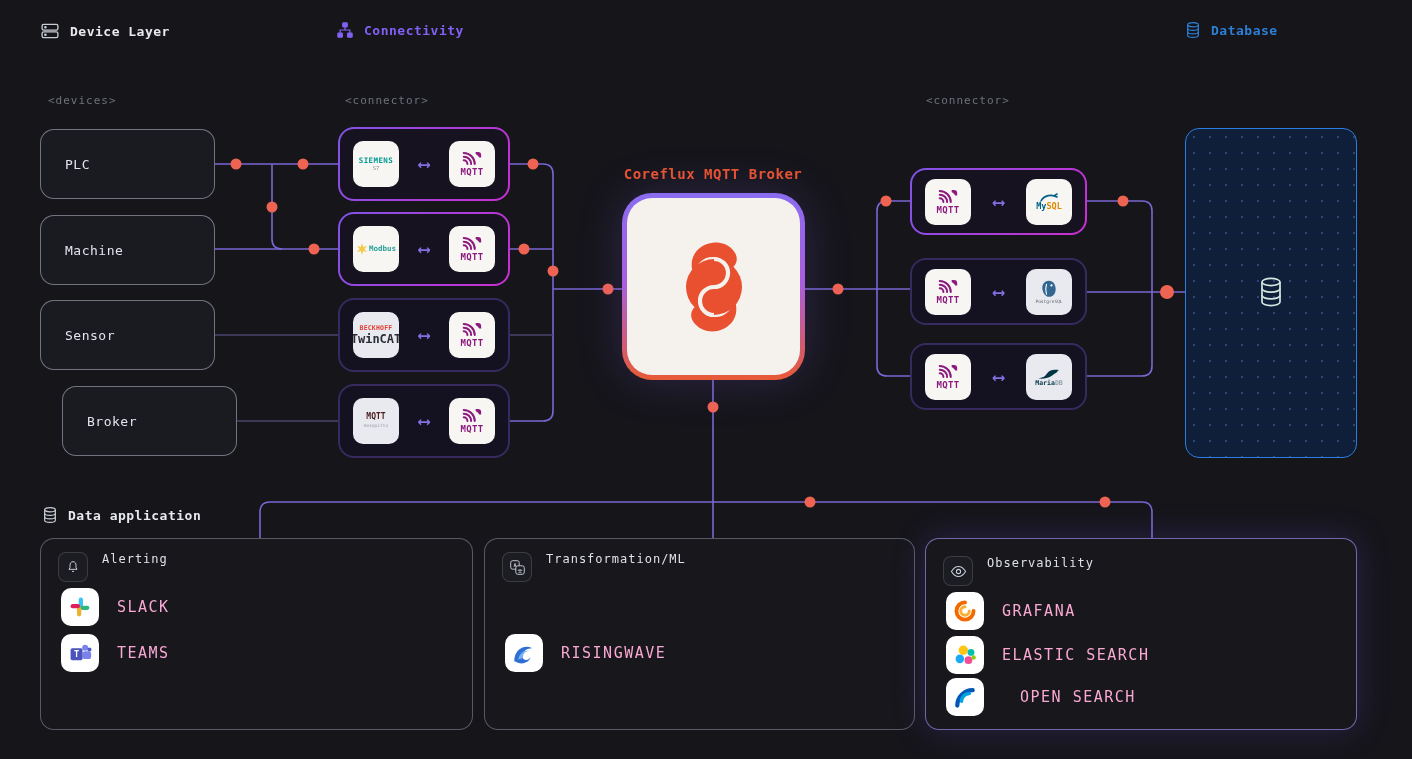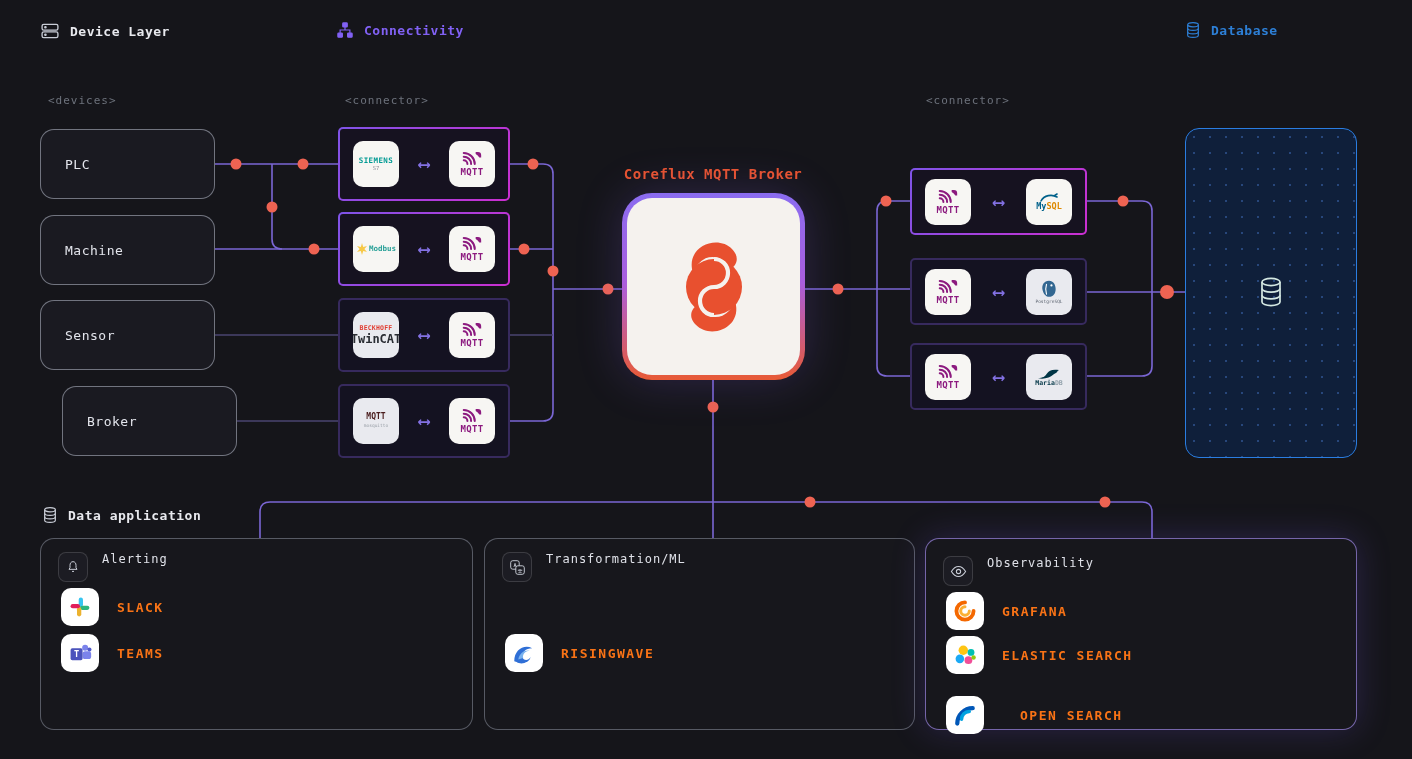--- a/index.html
+++ b/index.html
@@ -14,21 +14,21 @@
   .hdr-dataapp{left:42px;top:506px;color:#e8e9ee;}
   .tag{position:absolute;color:#6d727c;font-size:11px;letter-spacing:1px;}
   .tag-devices{left:48px;top:94px;}
   .tag-conn-l{left:345px;top:94px;}
   .tag-conn-r{left:926px;top:94px;}
   
   .devbox{position:absolute;left:40px;width:175px;height:70px;box-sizing:border-box;
           border:1px solid rgba(186,192,206,.55);border-radius:14px;background:#1a1a21;
           display:flex;align-items:center;padding-left:24px;color:#e3e5ec;font-size:13px;letter-spacing:.5px;}
   
-  .conn{position:absolute;box-sizing:border-box;border-radius:5px;display:flex;align-items:center;
+  .conn{position:absolute;box-sizing:border-box;border-radius:16px;display:flex;align-items:center;
         justify-content:space-between;padding:0 13px;}
   .conn-l{left:338px;width:172px;height:74px;}
   .conn-r{left:910px;width:177px;height:67px;}
   .grad{border:2px solid transparent;
         background:linear-gradient(#161220,#161220) padding-box,
                    linear-gradient(120deg,#7f54e8,#cb2ed0) border-box;}
   .darkb{border:2px solid #372a5e;background:#141221;}
   .tile{width:46px;height:46px;border-radius:10px;background:#f7f6f3;display:flex;flex-direction:column;
         align-items:center;justify-content:center;overflow:hidden;line-height:1.05;}
   .tile-gray{background:#e9eaef;}
@@ -67,25 +67,25 @@
            border:1px solid rgba(152,158,172,.5);background:#17171c;}
   .card-a{left:40px;width:433px;}
   .card-t{left:484px;width:431px;}
   .card-o{left:925px;width:432px;border-color:rgba(158,136,230,.7);
           box-shadow:0 0 34px rgba(124,92,240,.22);}
   .card-hdr{position:absolute;top:13px;left:17px;display:flex;align-items:flex-start;gap:14px;}
   .icon-tile{width:28px;height:28px;border-radius:8px;border:1px solid rgba(255,255,255,.14);
              background:#1c1c23;display:flex;align-items:center;justify-content:center;}
   .card-title{font-size:12px;color:#dfe1e8;letter-spacing:1px;}
   .app-item{position:absolute;left:20px;display:flex;align-items:center;gap:18px;}
-  .r1{top:49px;}.r2{top:95px;}.r3{top:157px;gap:36px;}
+  .r1{top:49px;}.r2{top:95px;}.r3{top:139px;gap:36px;}
   .app-tile{width:38px;height:38px;border-radius:10px;background:#ffffff;display:flex;
             align-items:center;justify-content:center;overflow:hidden;}
   .app-tile.dk{background:#0c1116;}
-  .app-label{font-size:13px;font-weight:bold;color:#f97316;letter-spacing:1.5px;}
+  .app-label{font-size:15px;font-weight:normal;color:#f9a8d4;letter-spacing:1.5px;}
   
   .wires{position:absolute;left:0;top:0;pointer-events:none;}
   .w{stroke:#7a66d4;stroke-width:1.6;fill:none;}
   .wd{stroke:#4a4470;stroke-width:1.4;fill:none;}
   .dot{fill:#ee6352;}
 </style>
 </head>
 <body>
 
 <div id="canvas">

